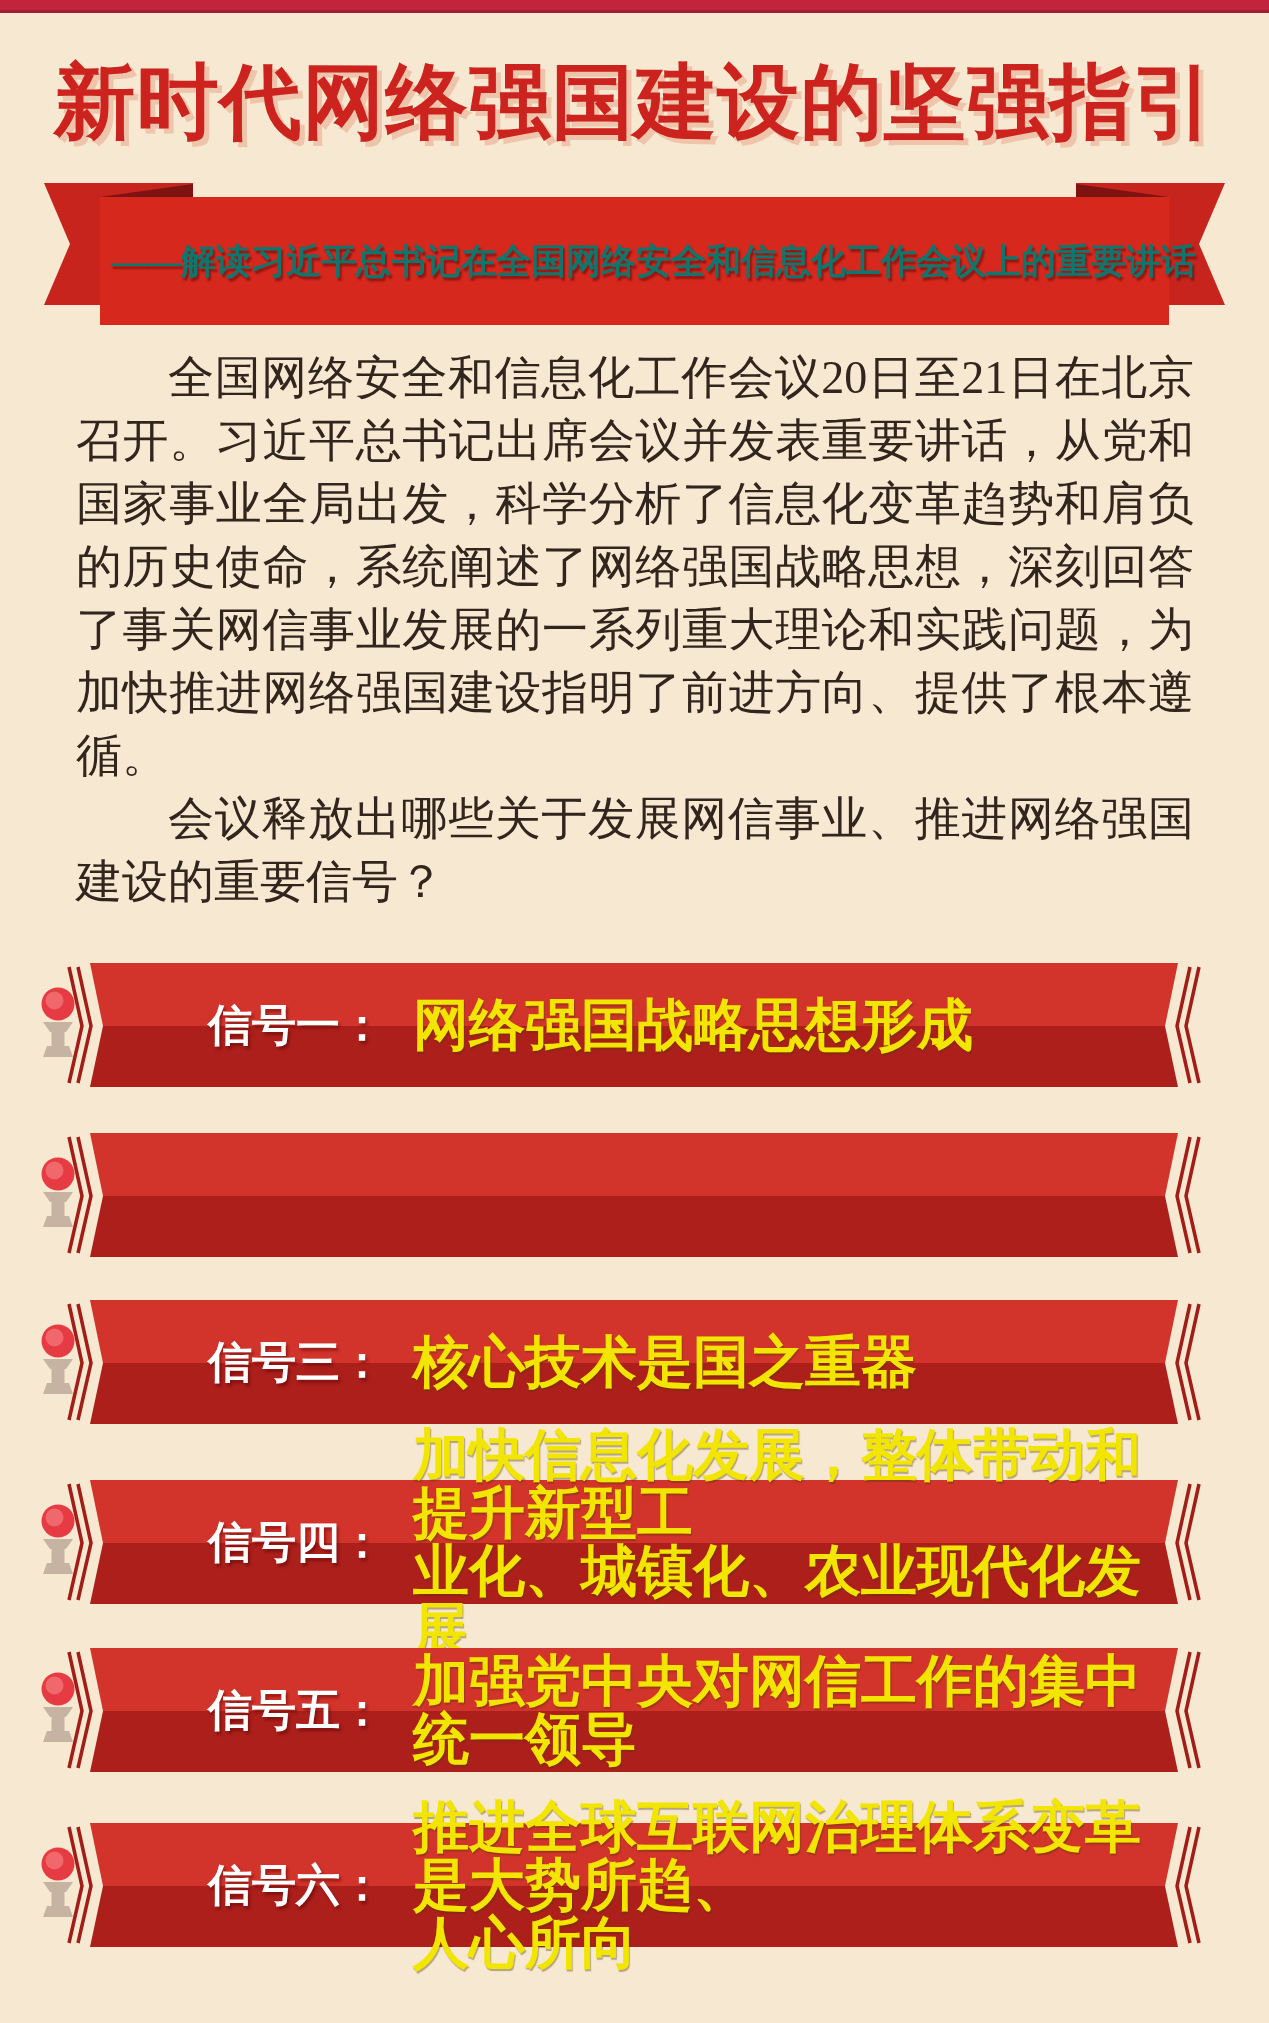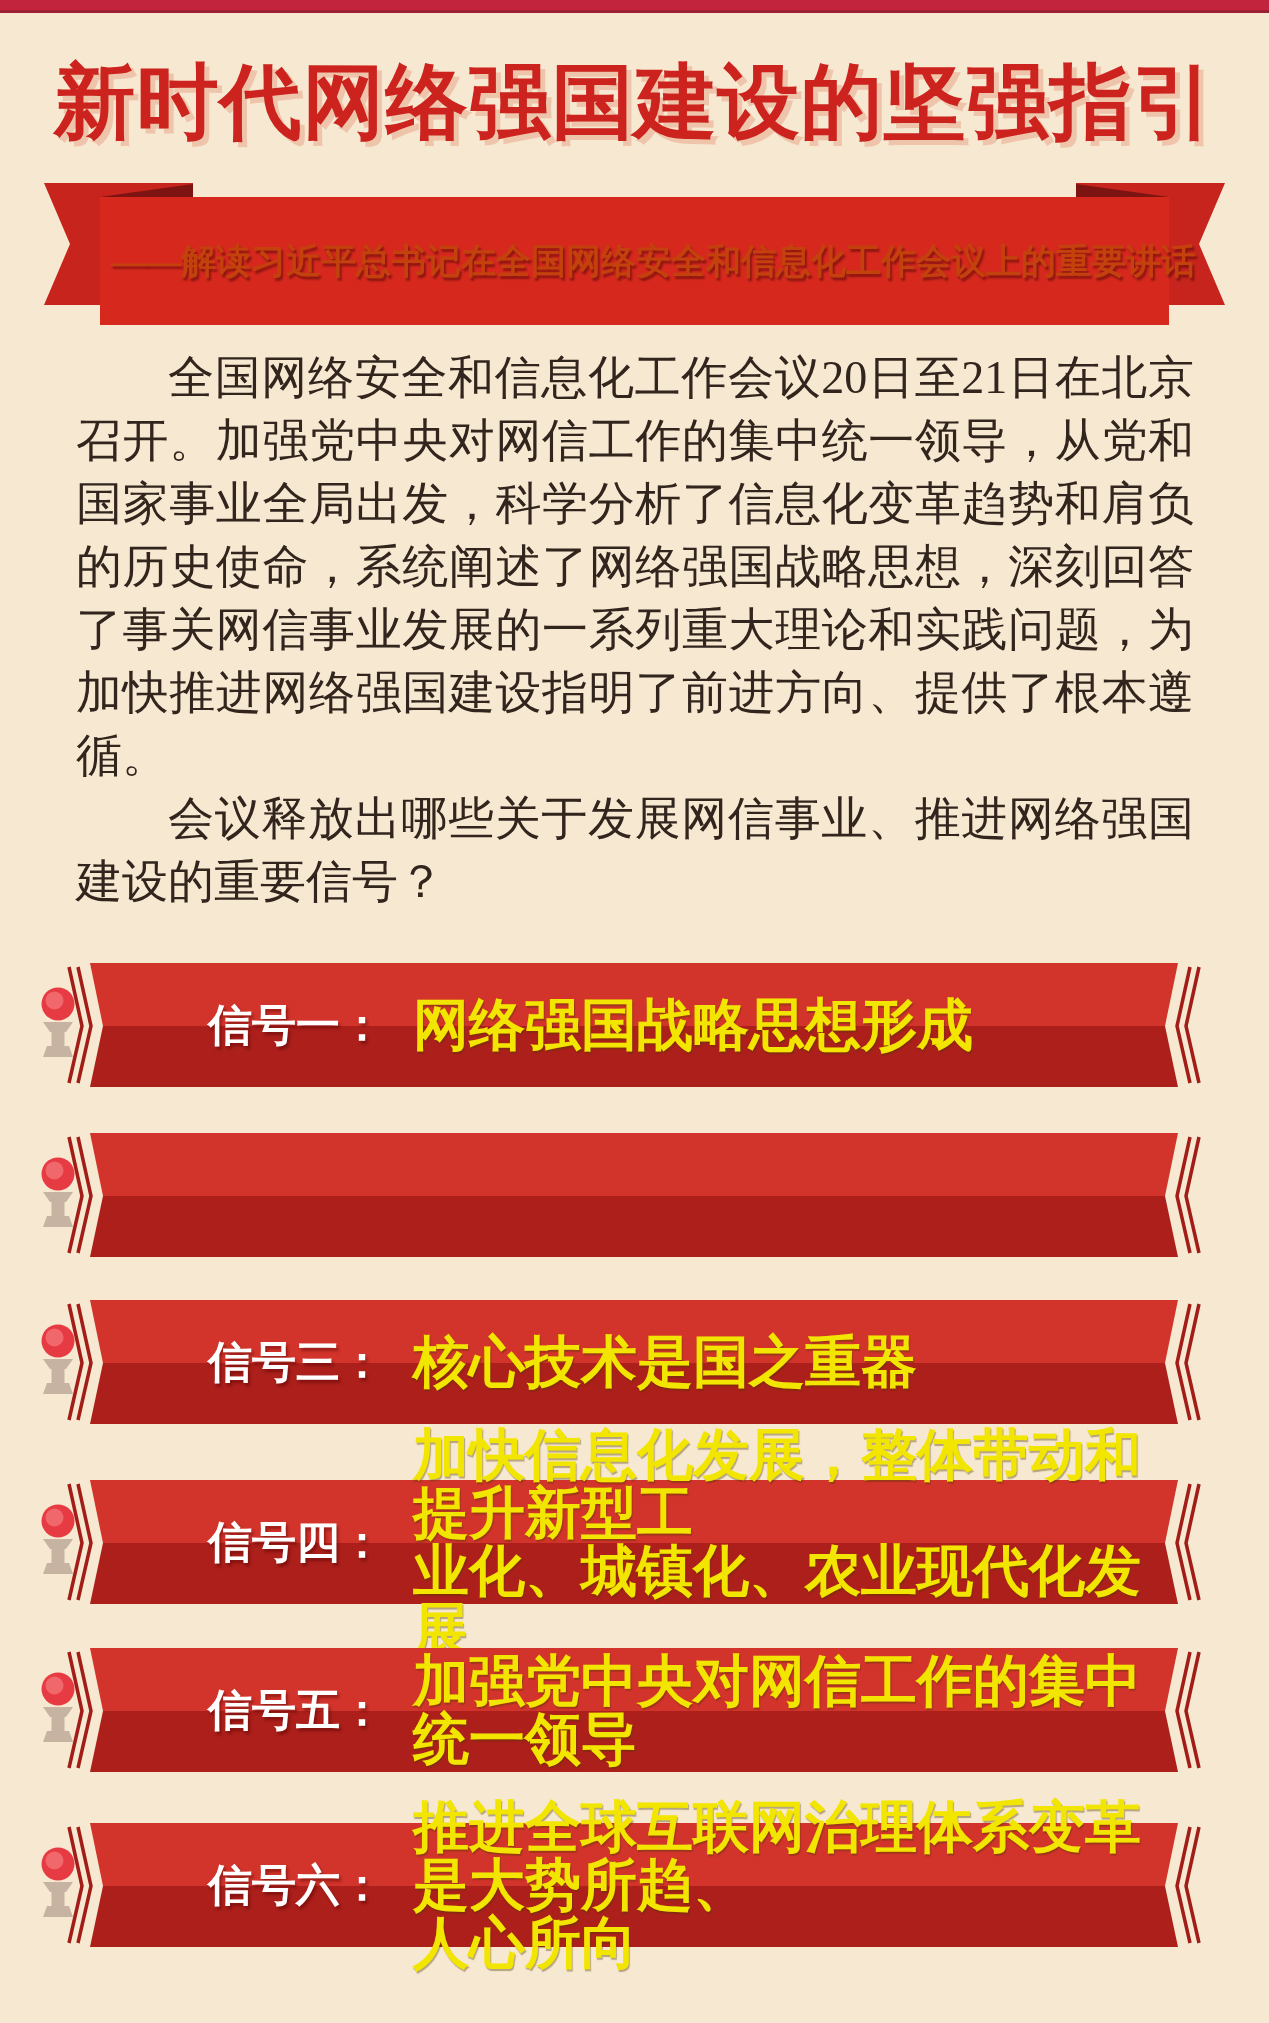--- a/index.html
+++ b/index.html
@@ -58,21 +58,21 @@
   }
   .ribbon-wrap svg{display:block;width:1269px;height:142px;}
   .subtitle{
     position:absolute;
     top:14px;left:100px;
     width:1069px;height:128px;
     display:flex;align-items:center;justify-content:center;
     font-family:"Liberation Serif", serif;
     font-size:35px;
     font-weight:bold;
-    color:#c2410c;
+    color:#0f766e;
     text-shadow:2px 3px 2px rgba(60,0,0,.45);
     white-space:nowrap;
     padding-left:38px;
   }
   .body-text{
     position:absolute;
     top:346px;left:76px;
     width:1118px;
     font-family:"Liberation Serif", serif;
     font-size:46px;
@@ -134,21 +134,21 @@
 
       <polygon points="100,14 193,1 193,14" fill="var(--ribbon-fold)"></polygon>
       <polygon points="1169,14 1076,1 1076,14" fill="var(--ribbon-fold)"></polygon>
 
       <rect x="100" y="14" width="1069" height="128" fill="var(--ribbon)"></rect>
     </svg>
     <div class="subtitle">——解读习近平总书记在全国网络安全和信息化工作会议上的重要讲话</div>
   </div>
 
   <div class="body-text">
-    <p>全国网络安全和信息化工作会议20日至21日在北京召开。加强党中央对网信工作的集中统一领导，从党和国家事业全局出发，科学分析了信息化变革趋势和肩负的历史使命，系统阐述了网络强国战略思想，深刻回答了事关网信事业发展的一系列重大理论和实践问题，为加快推进网络强国建设指明了前进方向、提供了根本遵循。</p>
+    <p>全国网络安全和信息化工作会议20日至21日在北京召开。习近平总书记出席会议并发表重要讲话，从党和国家事业全局出发，科学分析了信息化变革趋势和肩负的历史使命，系统阐述了网络强国战略思想，深刻回答了事关网信事业发展的一系列重大理论和实践问题，为加快推进网络强国建设指明了前进方向、提供了根本遵循。</p>
     <p>会议释放出哪些关于发展网信事业、推进网络强国建设的重要信号？</p>
   </div>
 
   <div id="signals-container">
       <div class="signal-row" style="top: 963px;">
     <svg class="banner-svg" viewBox="0 0 1160 124" preserveAspectRatio="none">
       <polyline points="28,4 41,63 28,120" fill="none" stroke="var(--chevron)" stroke-width="3.5"></polyline>
       <polyline points="19,4 32,63 19,120" fill="none" stroke="var(--chevron)" stroke-width="3.5"></polyline>
       <polyline points="1140,4 1127,63 1140,120" fill="none" stroke="var(--chevron)" stroke-width="3.5"></polyline>
       <polyline points="1149,4 1136,63 1149,120" fill="none" stroke="var(--chevron)" stroke-width="3.5"></polyline>

